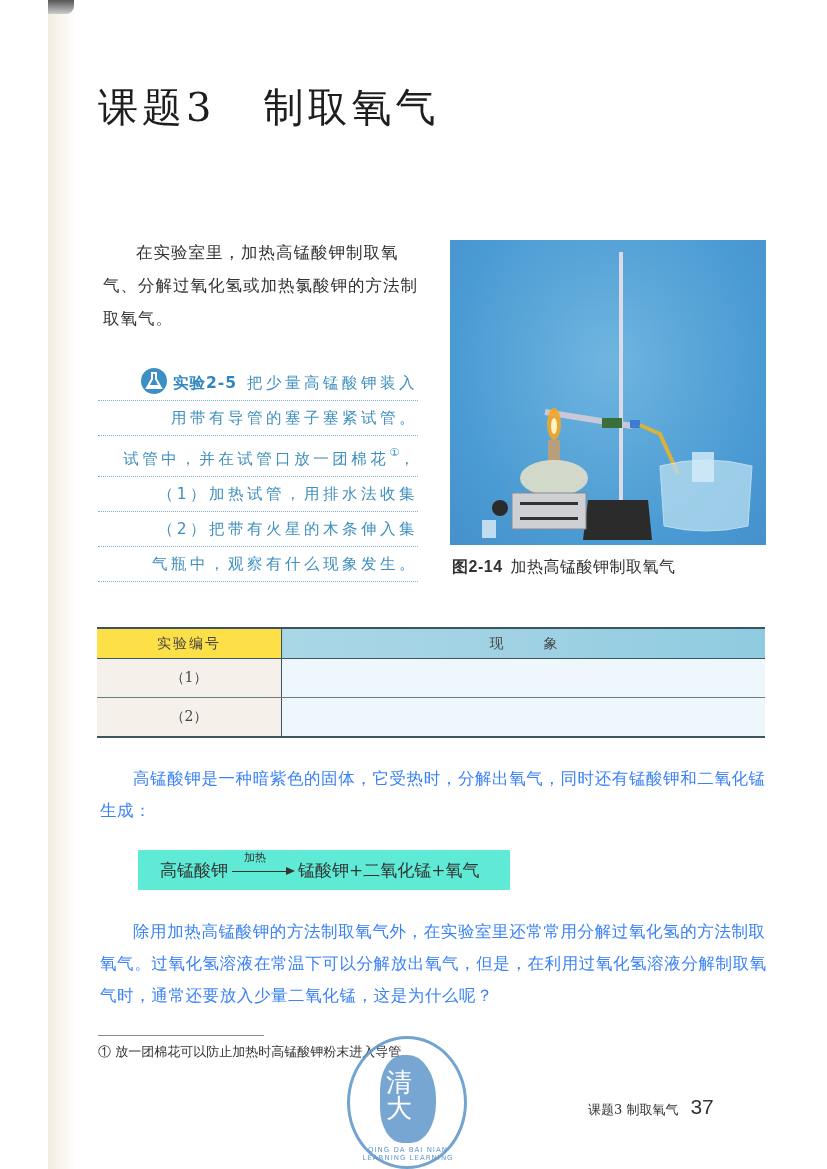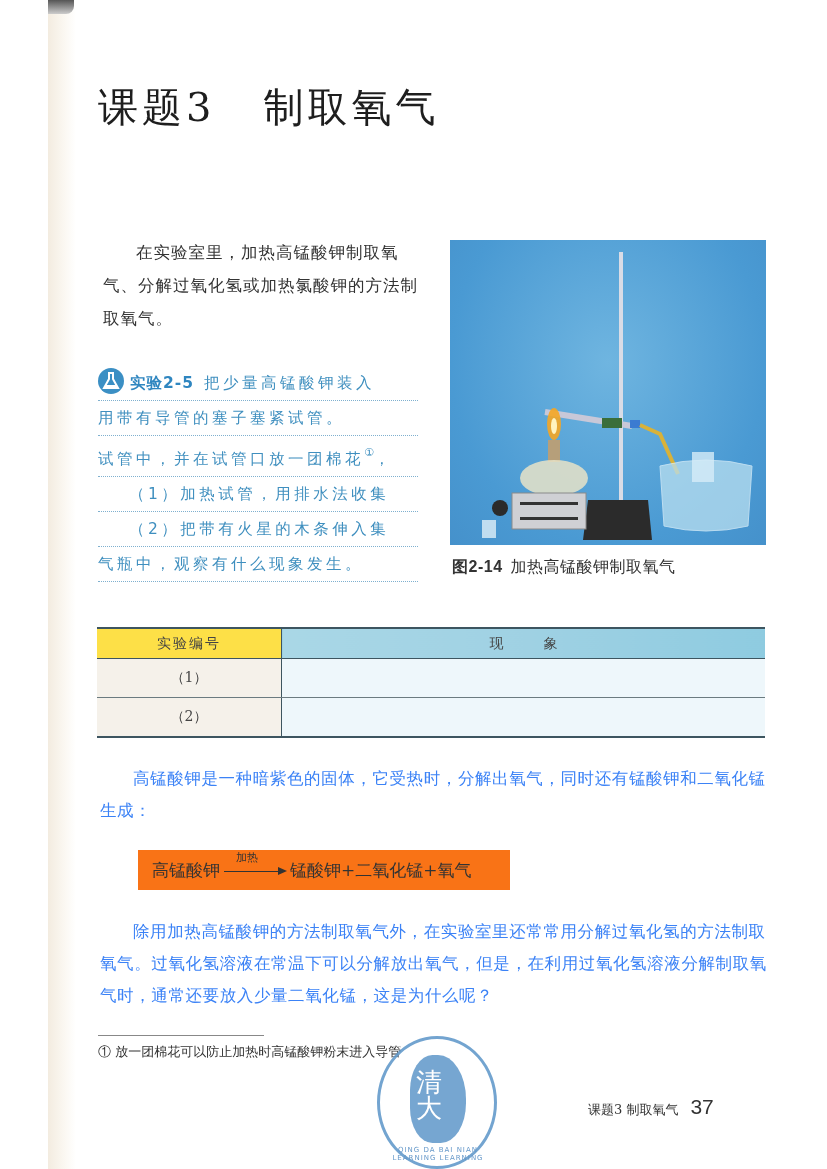--- a/index.html
+++ b/index.html
@@ -30,21 +30,21 @@
     .intro {
       position: absolute; left: 103px; top: 236px; width: 316px;
       font-size: 16.5px; line-height: 33px; color: #333; letter-spacing: 1px;
     }
     .intro p { margin: 0; text-indent: 2em; }
     .exp {
       position: absolute; left: 98px; top: 366px; width: 320px;
       font-family: "DejaVu Sans", "Liberation Sans", sans-serif;
       color: #3f8fbf; font-size: 15.5px; letter-spacing: 3.5px; line-height: 34px;
     }
-    .exp .line { border-bottom: 1px dotted #7fb0cf; display: block; white-space: nowrap; }
+    .exp .line { border-bottom: 1px dotted #7fb0cf; display: block; white-space: nowrap; text-align: right; }
     .exp .indent { padding-left: 2em; }
     .flask-icon {
       display: inline-block; width: 26px; height: 26px; border-radius: 50%;
       background: #3b8fc4; vertical-align: -6px; margin-right: 6px; position: relative;
     }
     .flask-icon svg { position: absolute; left: 3px; top: 3px; }
     .exp-label { font-weight: bold; color: #2f86c0; letter-spacing: 1px; margin-right: 10px; }
     .sup { font-size: 11px; vertical-align: 8px; letter-spacing: 0; }
     .figure {
       position: absolute; left: 450px; top: 240px; width: 316px; height: 305px;
@@ -72,37 +72,37 @@
     table.obs td.c2 { background: #eef7fb; }
     table.obs tr:last-child td { border-bottom: 2px solid #3d5560; }
     table.obs th.c1 { border-right: 1px solid #3d5560; }
     .para {
       position: absolute; left: 100px; width: 668px;
       font-size: 16.5px; line-height: 32px; color: #3b82f6; letter-spacing: 0.6px;
     }
     .para p { margin: 0; text-indent: 2em; }
     .equation {
       position: absolute; left: 138px; top: 850px; width: 372px; height: 40px;
-      background: #f97316; font-size: 17px; color: #333;
-      display: flex; align-items: center; padding-left: 14px; box-sizing: border-box;
+      background: #5eead4; font-size: 17px; color: #333;
+      display: flex; align-items: center; padding-left: 22px; box-sizing: border-box;
       white-space: nowrap;
     }
     .arrow-wrap { display: inline-block; position: relative; width: 64px; height: 20px; margin: 0 2px 0 4px; }
     .arrow-cond { position: absolute; top: -10px; left: 12px; font-size: 11px; }
     .arrow-line { position: absolute; left: 0; top: 11px; width: 56px; height: 1px; background: #333; }
     .arrow-head { position: absolute; left: 54px; top: 7px; width: 0; height: 0;
       border-left: 9px solid #333; border-top: 4px solid transparent; border-bottom: 4px solid transparent; }
     .fn-rule { position: absolute; left: 98px; top: 1035px; width: 166px; height: 1px; background: #888; }
     .footnote { position: absolute; left: 98px; top: 1043px; font-size: 13px; color: #333; }
     .page-footer {
       position: absolute; left: 588px; top: 1095px; font-size: 13px; color: #333; white-space: nowrap;
     }
     .page-footer .pnum { font-family: Liberation Sans, sans-serif; font-size: 21px; margin-left: 12px; }
     .watermark {
-      position: absolute; left: 377px; top: 1036px; width: 120px; height: 133px;
+      position: absolute; left: 347px; top: 1036px; width: 120px; height: 133px;
       border: 3px solid #5b95c8; border-radius: 50%; box-sizing: border-box; opacity: 0.85;
     }
     .watermark .inner {
       position: absolute; left: 30px; top: 16px; width: 56px; height: 88px;
       background: #5f97c9; border-radius: 40% 50% 45% 40%;
     }
     .watermark .wm-text {
       position: absolute; left: 36px; top: 30px; font-size: 26px; color: #fff;
       font-family: "DejaVu Serif", serif; line-height: 26px; width: 30px;
     }

